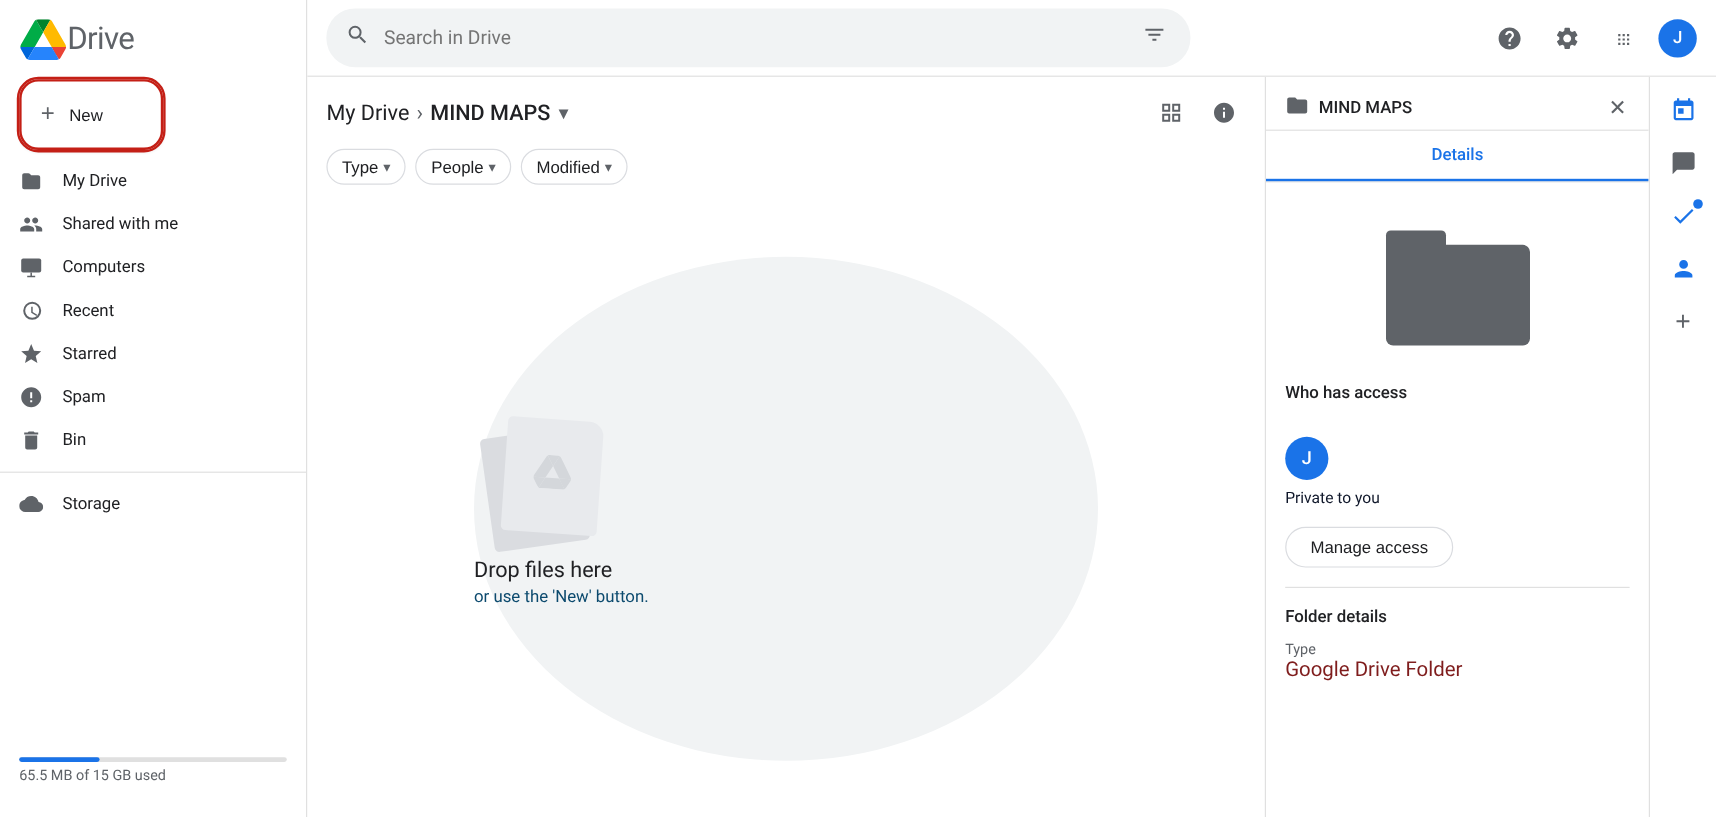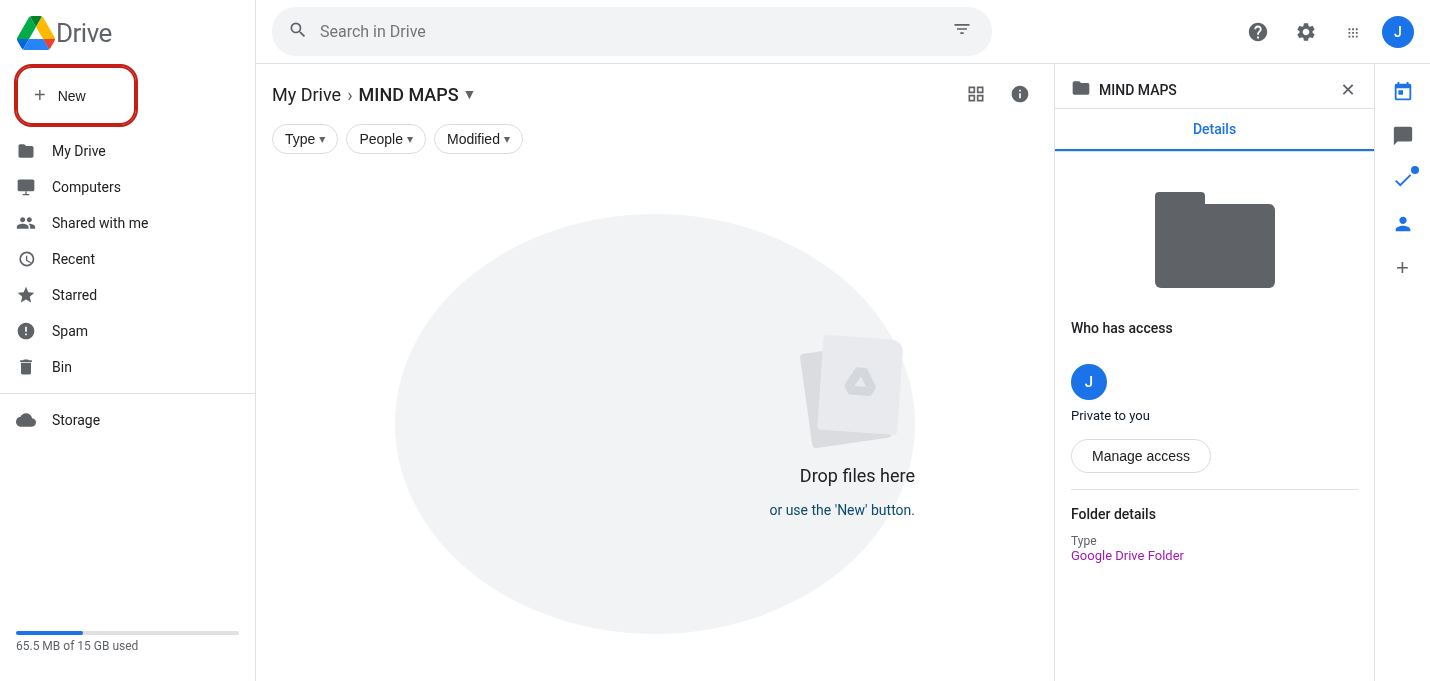--- a/index.html
+++ b/index.html
@@ -243,23 +243,23 @@
       justify-content: center;
       padding: 40px;
     }
     .drop-circle {
       width: 520px;
       height: 420px;
       border-radius: 50%;
       background: #f1f3f4;
       display: flex;
       flex-direction: column;
-      align-items: flex-end;
-      justify-content: center;
-      gap: 16px;
+      align-items: flex-start;
+      justify-content: center;
+      gap: 4px;
     }
     .drop-files-icon {
       position: relative;
       width: 120px;
       height: 120px;
       display: flex;
       align-items: center;
       justify-content: center;
     }
     
@@ -406,21 +406,21 @@
       background: #fff;
       cursor: pointer;
       font-size: 14px;
       color: #202124;
     }
 
     .panel-divider { height: 1px; background: #e0e0e0; margin: 16px 0; }
     .folder-details-title { font-size: 14px; font-weight: 500; color: #202124; margin-bottom: 12px; }
     .detail-row { margin-bottom: 8px; }
     .detail-label { font-size: 12px; color: #5f6368; }
-    .detail-value { font-size: 13px; color: #a21caf; }
+    .detail-value { font-size: 17px; color: #7f1d1d; }
 
     
     .right-icons {
       width: 56px;
       display: flex;
       flex-direction: column;
       align-items: center;
       padding-top: 8px;
       background: #fff;
       border-left: 1px solid #e0e0e0;
@@ -483,34 +483,34 @@
     <div class="nav-item">
       <span class="nav-icon">
         <svg width="20" height="20" viewBox="0 0 24 24" fill="none">
             <path d="M19 20H5C3.9 20 3 19.1 3 18V6C3 4.9 3.9 4 5 4H9.17C9.7 4 10.2 4.21 10.56 4.59L12 6H19C20.1 6 21 6.9 21 8V18C21 19.1 20.1 20 19 20Z" fill="#5f6368"></path>
           </svg>
       </span>
       <span>My Drive</span>
     </div>
     <div class="nav-item">
       <span class="nav-icon">
+        <svg width="20" height="20" viewBox="0 0 24 24" fill="#5f6368">
+            <path d="M16 11c1.66 0 2.99-1.34 2.99-3S17.66 5 16 5c-1.66 0-3 1.34-3 3s1.34 3 3 3zm-8 0c1.66 0 2.99-1.34 2.99-3S9.66 5 8 5C6.34 5 5 6.34 5 8s1.34 3 3 3zm0 2c-2.33 0-7 1.17-7 3.5V19h14v-2.5c0-2.33-4.67-3.5-7-3.5zm8 0c-.29 0-.62.02-.97.05 1.16.84 1.97 1.97 1.97 3.45V19h6v-2.5c0-2.33-4.67-3.5-7-3.5z"></path>
+          </svg>
+      </span>
+      <span>Shared with me</span>
+    </div>
+    <div class="nav-item">
+      <span class="nav-icon">
         <svg width="20" height="20" viewBox="0 0 24 24" fill="none">
             <rect x="2" y="3" width="20" height="14" rx="2" fill="#5f6368"></rect>
             <path d="M8 21h8M12 17v4" stroke="#5f6368" stroke-width="1.5"></path>
           </svg>
       </span>
       <span>Computers</span>
-    </div>
-    <div class="nav-item">
-      <span class="nav-icon">
-        <svg width="20" height="20" viewBox="0 0 24 24" fill="#5f6368">
-            <path d="M16 11c1.66 0 2.99-1.34 2.99-3S17.66 5 16 5c-1.66 0-3 1.34-3 3s1.34 3 3 3zm-8 0c1.66 0 2.99-1.34 2.99-3S9.66 5 8 5C6.34 5 5 6.34 5 8s1.34 3 3 3zm0 2c-2.33 0-7 1.17-7 3.5V19h14v-2.5c0-2.33-4.67-3.5-7-3.5zm8 0c-.29 0-.62.02-.97.05 1.16.84 1.97 1.97 1.97 3.45V19h6v-2.5c0-2.33-4.67-3.5-7-3.5z"></path>
-          </svg>
-      </span>
-      <span>Shared with me</span>
     </div>
     <div class="nav-item">
       <span class="nav-icon">
         <svg width="20" height="20" viewBox="0 0 24 24" fill="#5f6368">
             <path d="M13 3a9 9 0 100 18A9 9 0 0013 3zm0 16a7 7 0 110-14 7 7 0 010 14zm.5-11H12v6l5.25 3.15.75-1.23-4.5-2.67V8z"></path>
           </svg>
       </span>
       <span>Recent</span>
     </div>
     <div class="nav-item">

